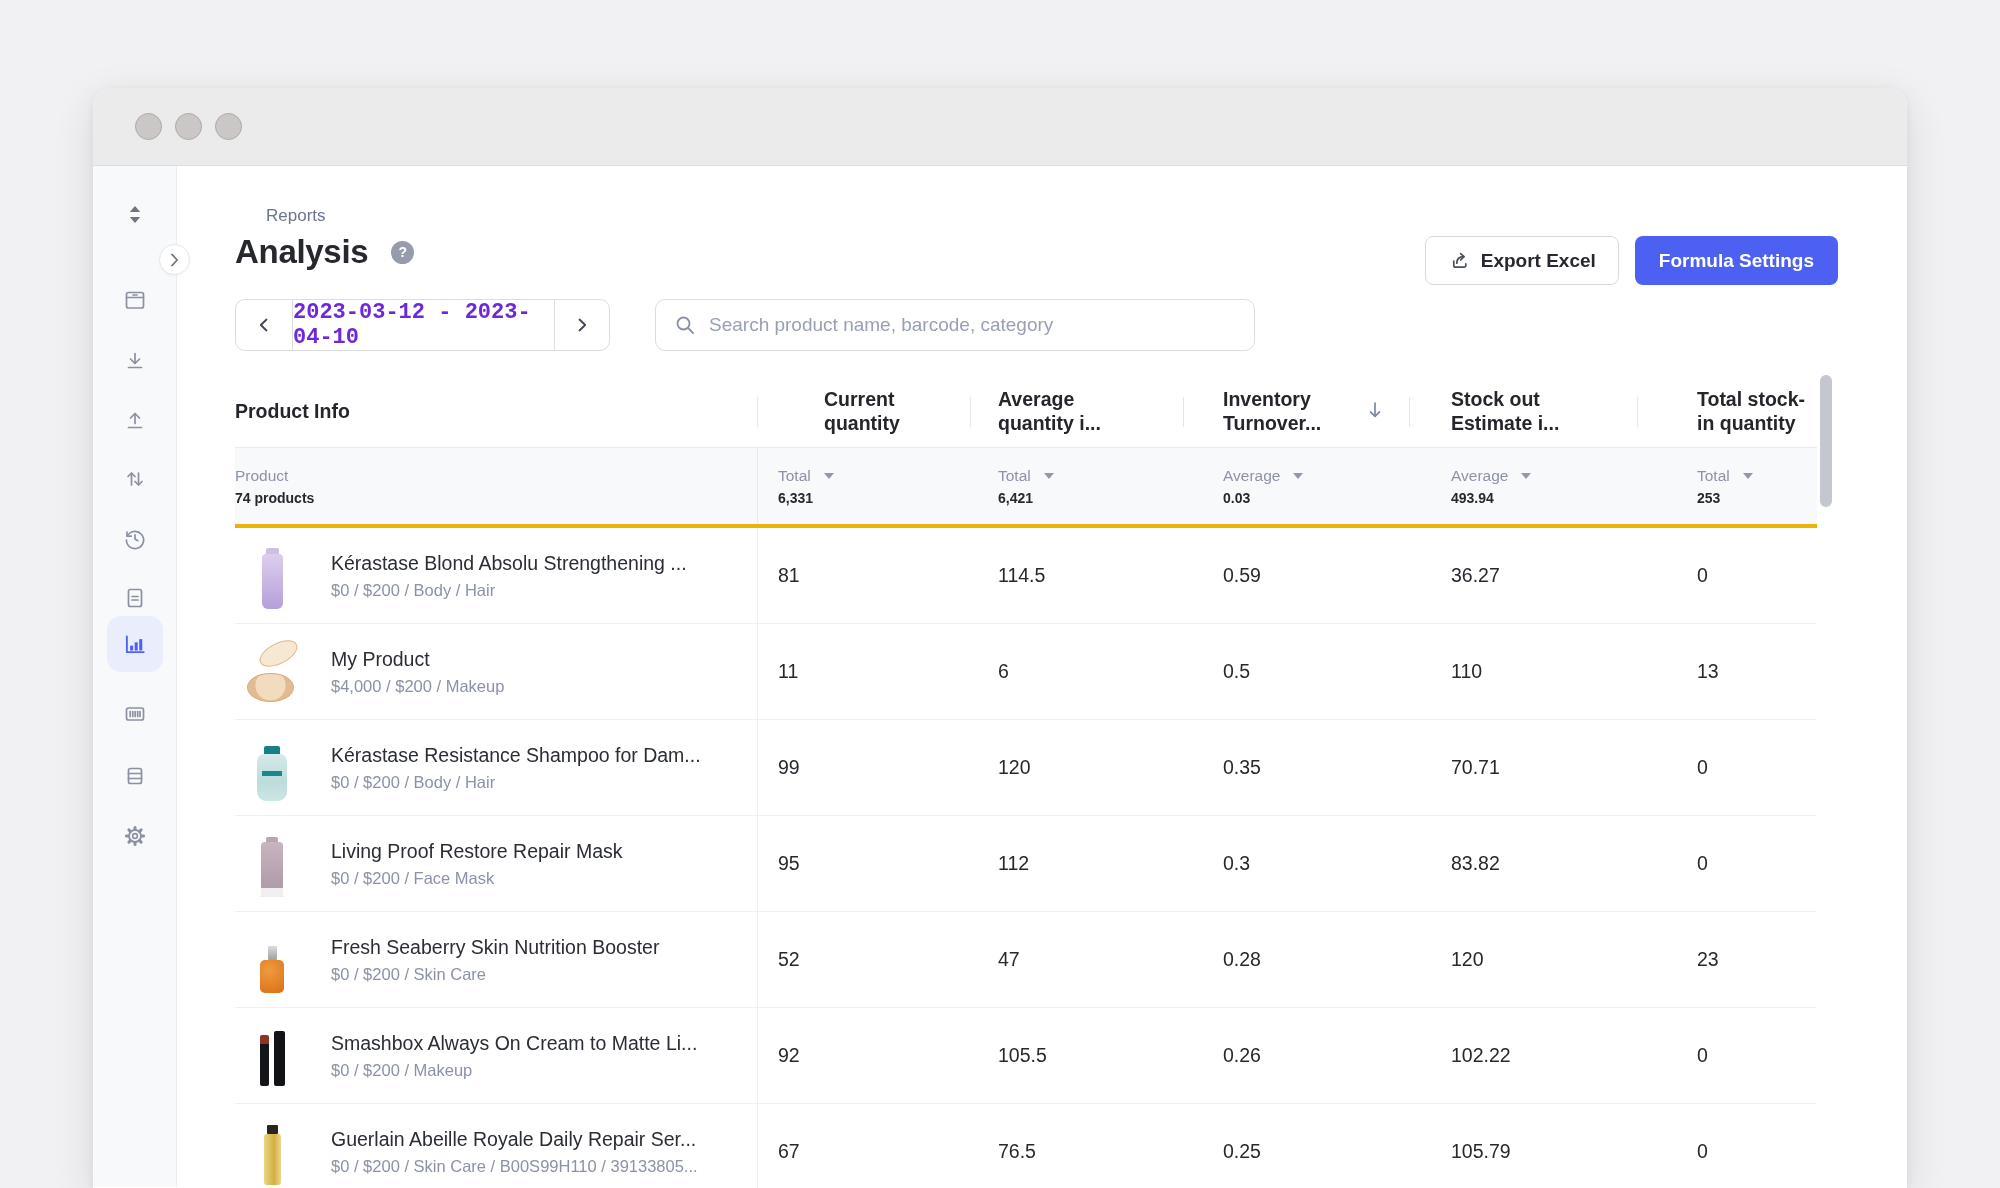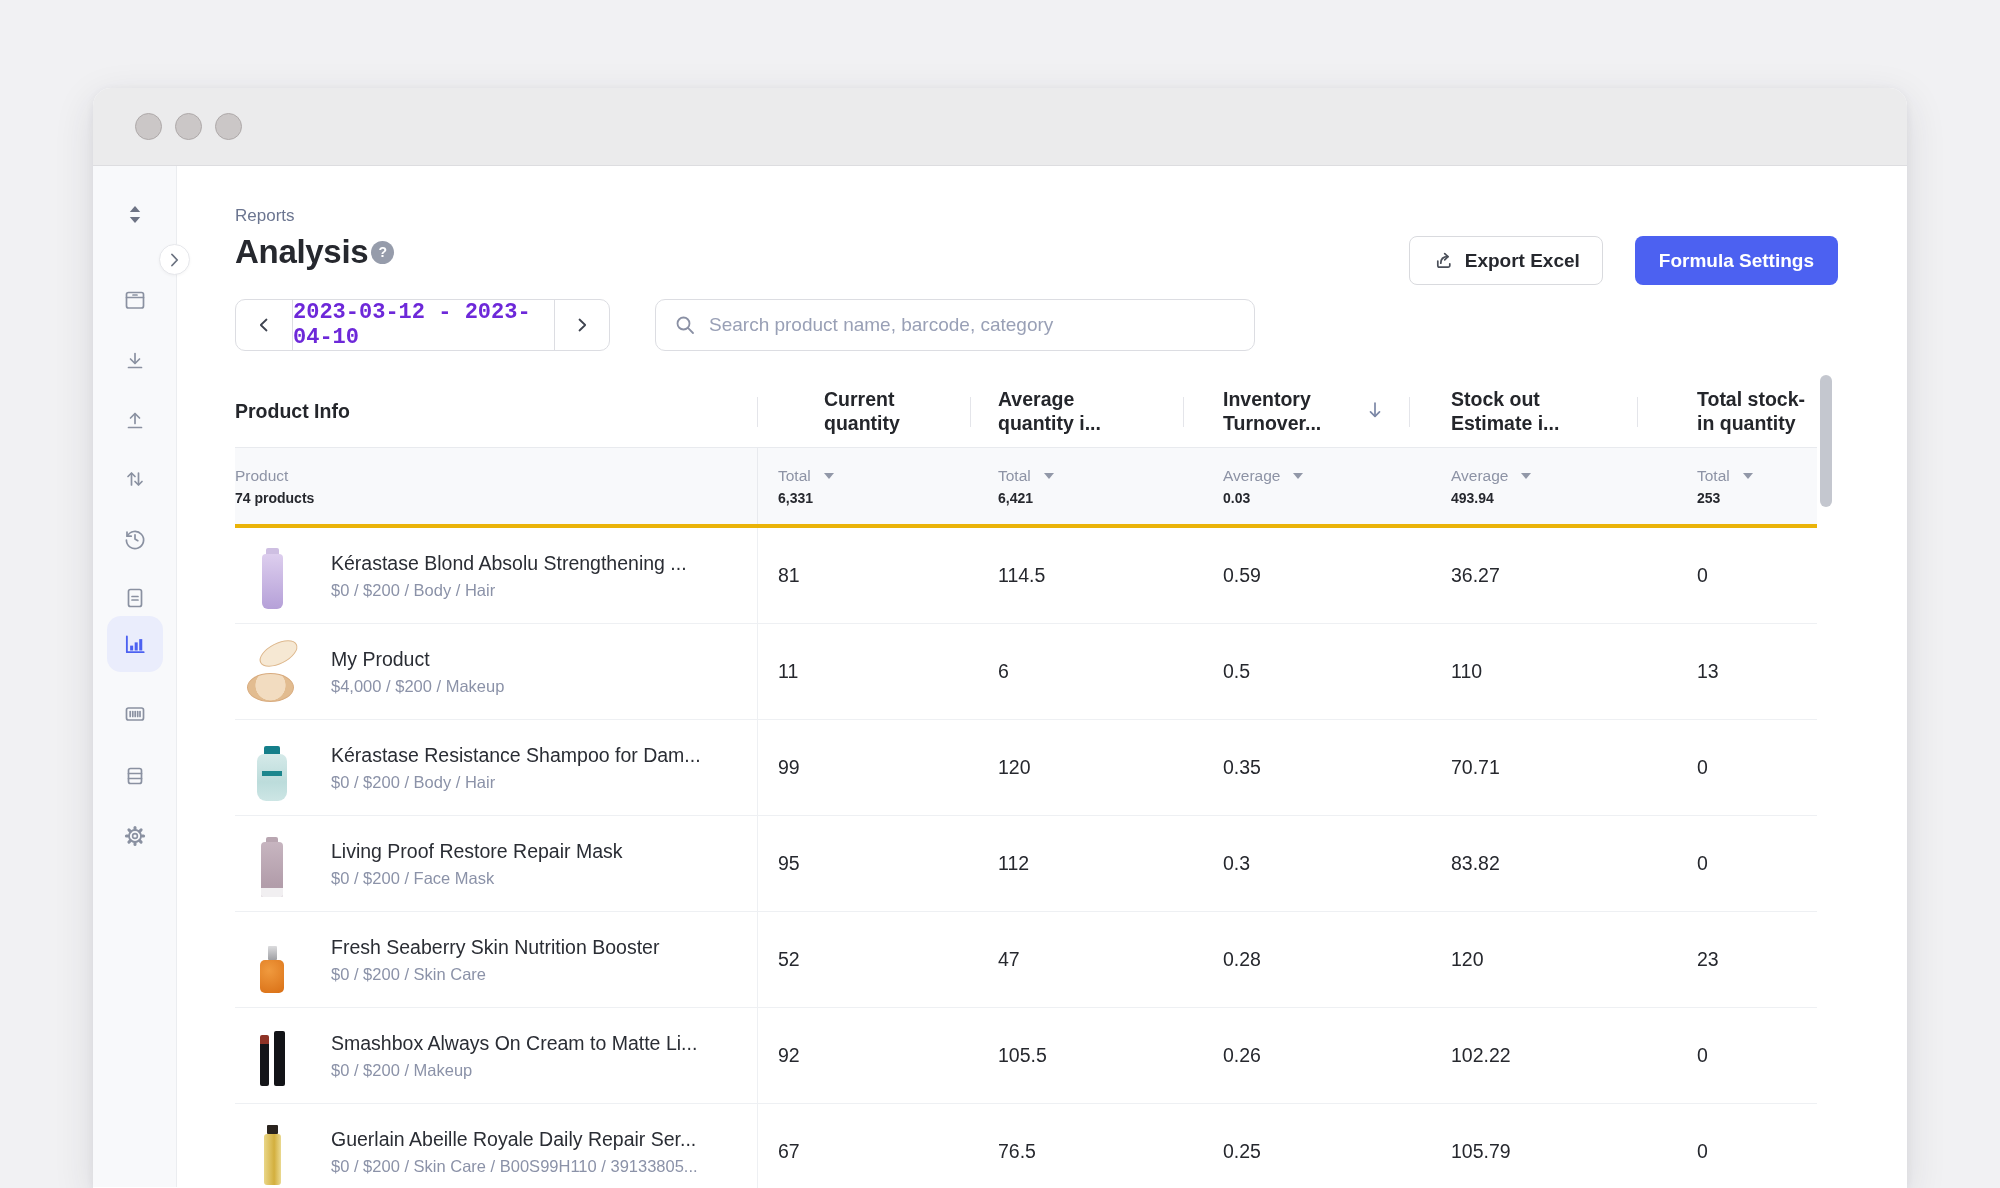--- a/index.html
+++ b/index.html
@@ -41,28 +41,28 @@
   .side-ic.active svg .fillbar { fill:var(--accent,#4c61f1); stroke:none; }
   .sorter svg { stroke:none; fill:#6d7384; }
   .collapse-btn {
     position:absolute; left:66px; top:78px; width:31px; height:31px; border-radius:50%;
     background:#fff; border:1px solid #e6e7eb; display:flex; align-items:center; justify-content:center;
     z-index:6; cursor:pointer; box-shadow:0 1px 3px rgba(0,0,0,.04);
   }
   .collapse-btn svg { stroke:#6b7280; fill:none; stroke-width:1.8; stroke-linecap:round; stroke-linejoin:round; }
   
   .content { flex:1; min-width:0; padding:40px 90px 0 58px; position:relative; background:#fff; }
-  .breadcrumb { font-size:17px; color:#6b7590; margin-bottom:7px; }
-  .title-row { display:flex; align-items:center; gap:3px; }
+  .breadcrumb { font-size:17px; color:#6b7590; margin-bottom:7px;margin-left:31px; }
+  .title-row { display:flex; align-items:center; gap:23px; }
   .page-title { font-size:33px; font-weight:700; color:#26282e; letter-spacing:-.3px; }
   .help-badge {
     width:23px; height:23px; border-radius:50%; background:#969cab; color:#fff;
     font-size:14px; font-weight:700; display:flex; align-items:center; justify-content:center; cursor:pointer;
   }
-  .actions { position:absolute; top:70px; right:69px; display:flex; gap:32px;justify-content:flex-end; }
+  .actions { position:absolute; top:70px; right:69px; display:flex; gap:16px;justify-content:flex-end; }
   .btn {
     height:49px; border-radius:8px; font-size:19px; font-weight:600;
     display:flex; align-items:center; gap:11px; cursor:pointer; border:none;
     font-family:"Liberation Sans", sans-serif;
   }
   .btn-secondary { background:#fff; border:1px solid #d9dade; color:#26282e; padding:0 22px; }
   .btn-secondary svg { stroke:#4a4f59; fill:none; stroke-width:1.7; stroke-linecap:round; stroke-linejoin:round; }
   .btn-primary { background:var(--accent,#4c61f1); color:#fff; padding:0 24px; }
   
   .filter-row { margin-top:28px; display:flex; gap:45px; }

